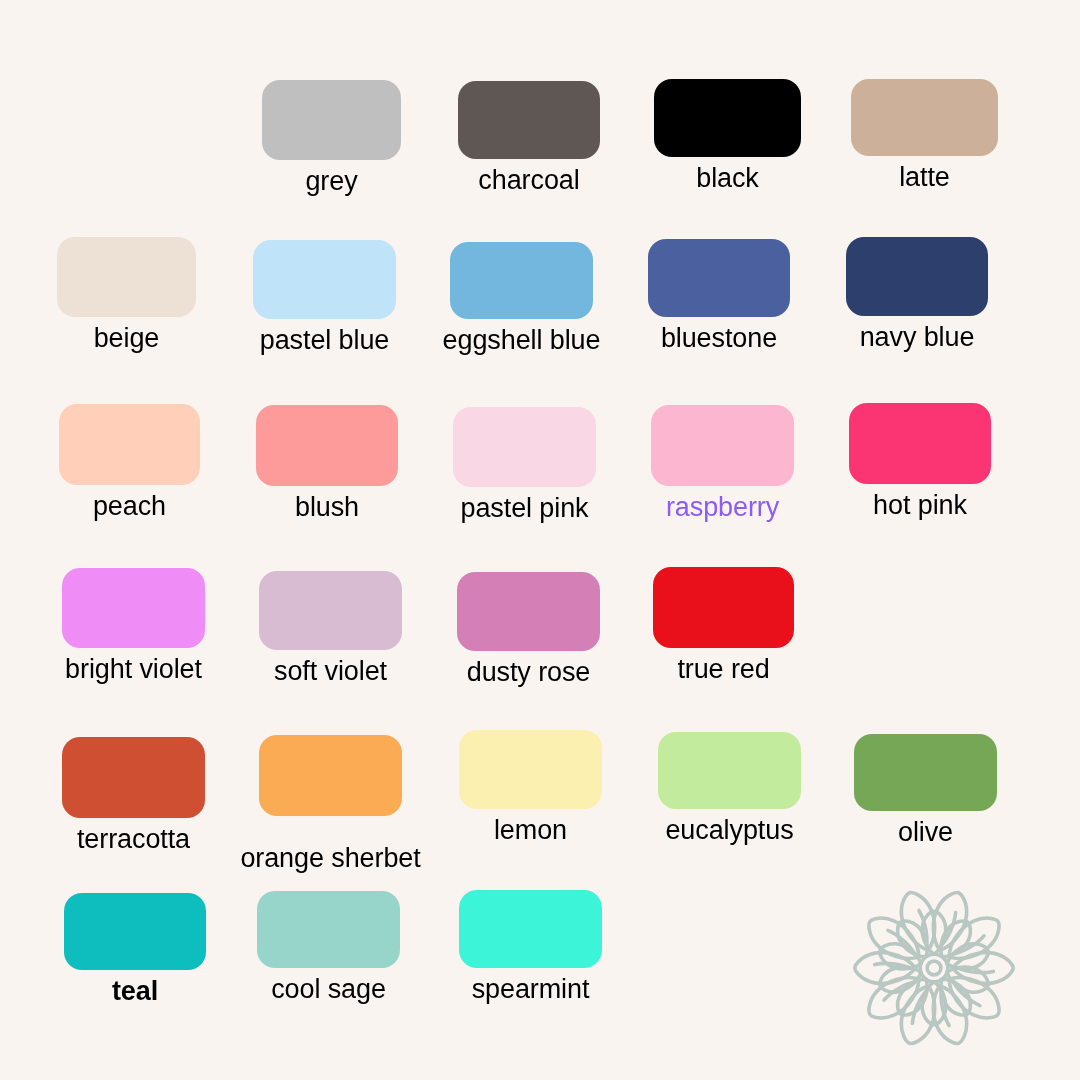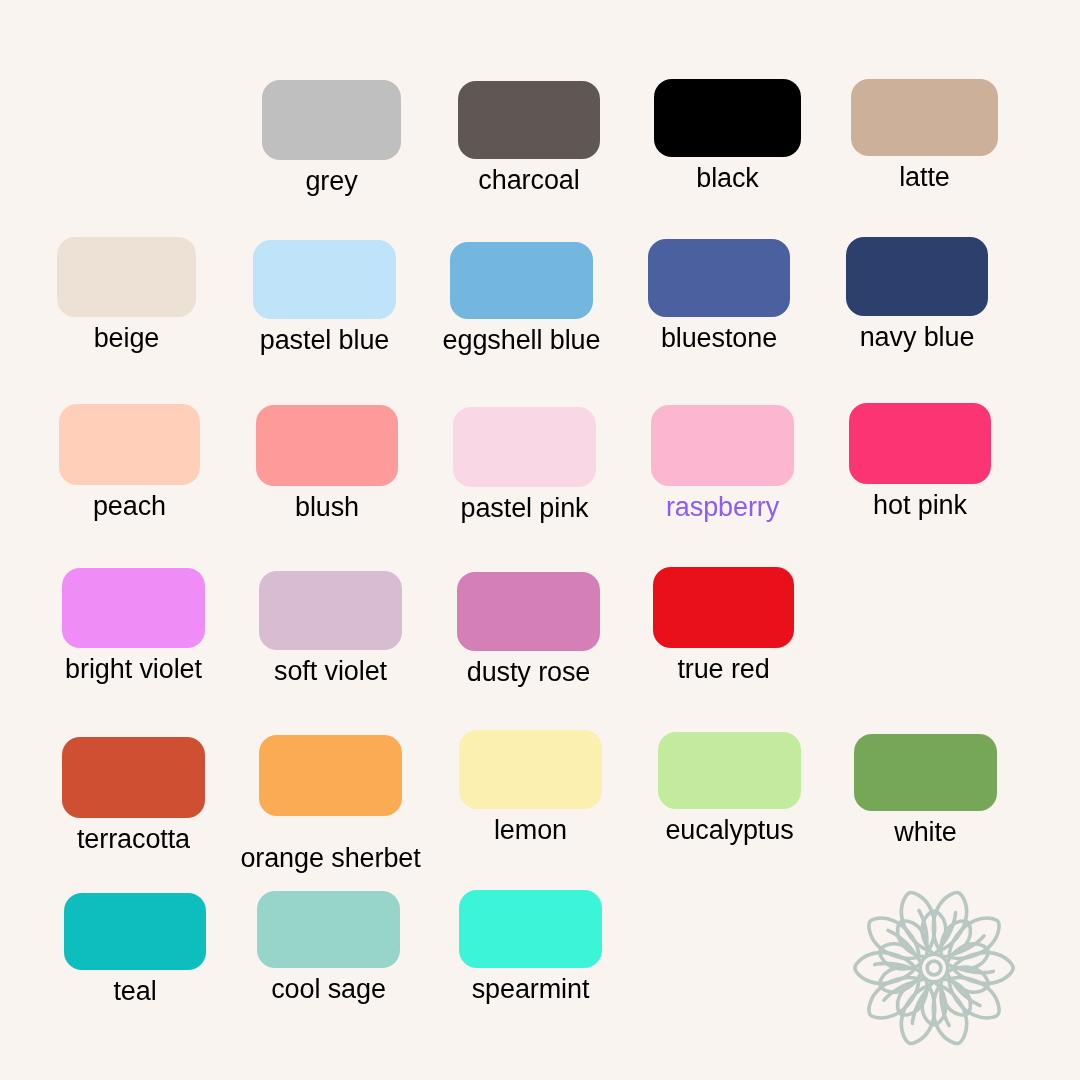--- a/index.html
+++ b/index.html
@@ -140,23 +140,23 @@
     <div class="swatch-cell" style="left: 459px; top: 730px; width: 143px;">
       <div class="swatch-chip" title="#fbf0af" style="width: 143px; height: 79px; background: rgb(251, 240, 175);"></div>
       <div class="swatch-label" style="color: rgb(0, 0, 0);">lemon</div>
     </div>
     <div class="swatch-cell" style="left: 658px; top: 732px; width: 143px;">
       <div class="swatch-chip" title="#c2eb9d" style="width: 143px; height: 77px; background: rgb(194, 235, 157);"></div>
       <div class="swatch-label" style="color: rgb(0, 0, 0);">eucalyptus</div>
     </div>
     <div class="swatch-cell" style="left: 854px; top: 734px; width: 143px;">
       <div class="swatch-chip" title="#76a756" style="width: 143px; height: 77px; background: rgb(118, 167, 86);"></div>
-      <div class="swatch-label" style="color: rgb(0, 0, 0);">white</div>
-    </div>
-    <div class="swatch-cell" style="left: 64px; top: 893px; width: 142px;">
+      <div class="swatch-label" style="color: rgb(0, 0, 0);">olive</div>
+    </div>
+    <div class="swatch-cell" style="left: 64px; top: 893px; width: 142px; font-weight: bold;">
       <div class="swatch-chip" title="#0ebebe" style="width: 142px; height: 77px; background: rgb(14, 190, 190);"></div>
       <div class="swatch-label" style="color: rgb(0, 0, 0);">teal</div>
     </div>
     <div class="swatch-cell" style="left: 257px; top: 891px; width: 143px;">
       <div class="swatch-chip" title="#97d5cb" style="width: 143px; height: 77px; background: rgb(151, 213, 203);"></div>
       <div class="swatch-label" style="color: rgb(0, 0, 0);">cool sage</div>
     </div>
     <div class="swatch-cell" style="left: 459px; top: 890px; width: 143px;">
       <div class="swatch-chip" title="#3cf5d8" style="width: 143px; height: 78px; background: rgb(60, 245, 216);"></div>
       <div class="swatch-label" style="color: rgb(0, 0, 0);">spearmint</div>

